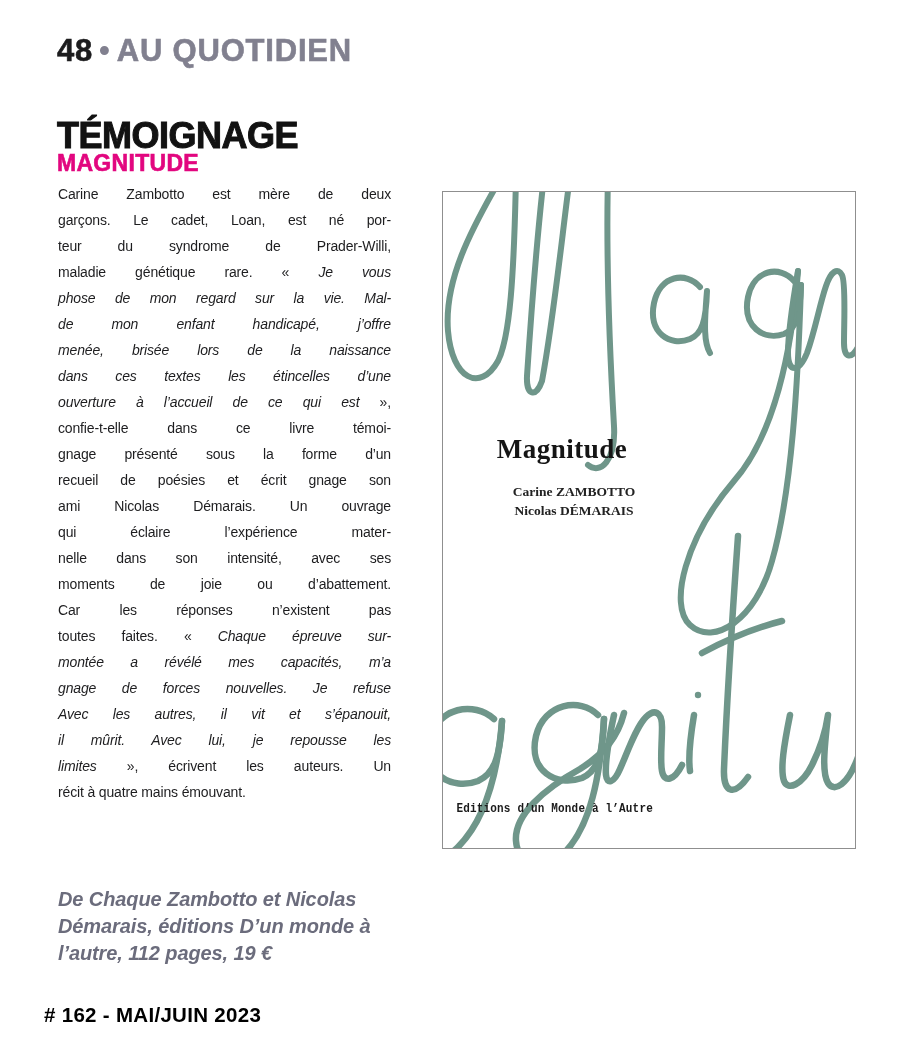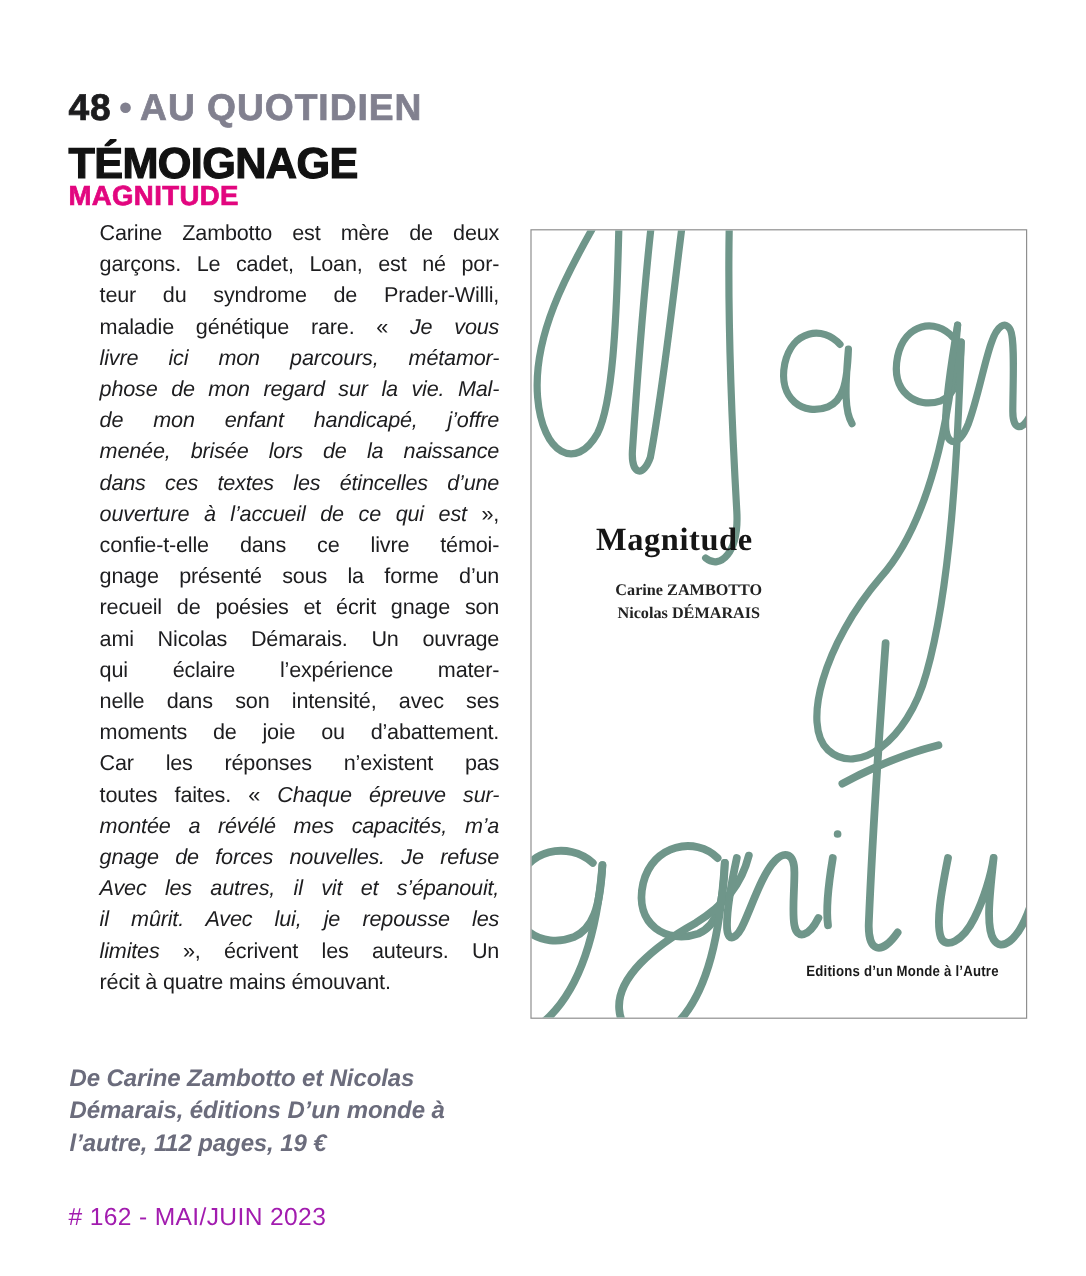--- a/index.html
+++ b/index.html
@@ -3,97 +3,96 @@
 <meta charset="utf-8">
 <style>
   html,body{margin:0;padding:0;background:#ffffff;}
   .canvas{
     position:relative;width:905px;height:1063px;background:#ffffff;
     font-family:"Liberation Sans",sans-serif;overflow:hidden;
   }
   
   .pagehead{
     position:absolute;left:57px;top:34px;
-    font-size:31px;font-weight:700;letter-spacing:.8px;line-height:34px;margin-top:39px;
+    font-size:31px;font-weight:700;letter-spacing:.8px;line-height:34px;
     -webkit-text-stroke:.6px currentColor;
   }
   .pagehead .pn{color:#1c1c1e;-webkit-text-stroke:.6px #1c1c1e;}
   .pagehead .sep{color:#81808f;margin:0 6px;-webkit-text-stroke:0;}
   .pagehead .sec{color:#81808f;-webkit-text-stroke:.6px #81808f;}
   
   .kicker{
     position:absolute;left:57px;top:118px;
     font-size:36px;font-weight:700;letter-spacing:-.5px;line-height:36px;
     color:#121212;-webkit-text-stroke:1px #121212;
   }
   .magtitle{
     position:absolute;left:57px;top:152px;
     font-size:23px;font-weight:700;letter-spacing:.3px;line-height:23px;
     color:#e2067f;-webkit-text-stroke:.6px #e2067f;
   }
   
   .bodycol{
     position:absolute;left:58px;top:181px;width:333px;
-    font-size:18px;line-height:26px;letter-spacing:-.15px;color:#1d1d1f;margin-left:25px;
+    font-size:14px;line-height:26px;letter-spacing:-.15px;color:#1d1d1f;
   }
   .bline{text-align:justify;text-align-last:justify;white-space:normal;}
   .bline.last{text-align-last:left;}
   .seg-roman{font-style:normal;}
   .seg-italic{font-style:italic;}
   
   .credit{
     position:absolute;left:58px;top:886px;width:350px;
     font-size:20px;line-height:27px;font-style:italic;font-weight:600;
     color:#6b6c7c;letter-spacing:-.1px;
   }
   
   .footer{
-    position:absolute;left:57px;top:1003px;
-    font-size:20.5px;font-weight:400;letter-spacing:.3px;color:#a21caf;
+    position:absolute;left:44px;top:1003px;
+    font-size:20.5px;font-weight:700;letter-spacing:.3px;color:#000000;
   }
   
   .cover{
     position:absolute;left:442px;top:191px;width:414px;height:658px;
     border:1px solid #8f8f8f;background:#ffffff;overflow:hidden;box-sizing:border-box;
   }
   .cover svg{position:absolute;left:-1px;top:-1px;overflow:visible;}
   .cover-title{
     position:absolute;left:0;top:242px;width:238px;text-align:center;
     font-family:"Liberation Serif",serif;font-size:27px;font-weight:600;
     letter-spacing:.5px;color:#151515;
   }
   .cover-authors{
     position:absolute;left:12px;top:290px;width:238px;text-align:center;
     font-family:"Liberation Serif",serif;font-size:13.5px;font-weight:700;
     line-height:19px;color:#222222;
   }
   .cover-publisher{
-    position:absolute;left:0;top:610px;width:400px;text-align:right;
-    font-size:12.5px;font-weight:700;color:#1a1a1a;letter-spacing:.2px;
+    position:absolute;left:0;top:610px;width:400px;text-align:left;
+    font-size:12.5px;font-weight:700;color:#1a1a1a;letter-spacing:.2px;font-family:Liberation Mono, monospace;
   }
   .cover-publisher .narrow{display:inline-block;transform:scaleX(.88);transform-origin:center;}
 </style>
 </head>
 <body>
 
 <div class="canvas">
 
   <div class="pagehead">
     <span class="pn">48</span><span class="sep">•</span><span class="sec">AU QUOTIDIEN</span>
   </div>
 
   <div class="kicker">TÉMOIGNAGE</div>
   <div class="magtitle">MAGNITUDE</div>
 
   <div class="bodycol">
       <div class="bline"><span class="seg-roman">Carine Zambotto est mère de deux</span></div>
       <div class="bline"><span class="seg-roman">garçons. Le cadet, Loan, est né por-</span></div>
       <div class="bline"><span class="seg-roman">teur du syndrome de Prader-Willi,</span></div>
       <div class="bline"><span class="seg-roman">maladie génétique rare. « </span><span class="seg-italic">Je vous</span></div>
-      <div class="bline"><span class="seg-italic">livre ici mon parcours, métamor-</span></div>
       <div class="bline"><span class="seg-italic">phose de mon regard sur la vie. Mal-</span></div>
       <div class="bline"><span class="seg-italic">de mon enfant handicapé, j’offre</span></div>
       <div class="bline"><span class="seg-italic">menée, brisée lors de la naissance</span></div>
       <div class="bline"><span class="seg-italic">dans ces textes les étincelles d’une</span></div>
       <div class="bline"><span class="seg-italic">ouverture à l’accueil de ce qui est</span><span class="seg-roman"> »,</span></div>
       <div class="bline"><span class="seg-roman">confie-t-elle dans ce livre témoi-</span></div>
       <div class="bline"><span class="seg-roman">gnage présenté sous la forme d’un</span></div>
       <div class="bline"><span class="seg-roman">recueil de poésies et écrit gnage son</span></div>
       <div class="bline"><span class="seg-roman">ami Nicolas Démarais. Un ouvrage</span></div>
       <div class="bline"><span class="seg-roman">qui éclaire l’expérience mater-</span></div>
@@ -103,21 +102,21 @@
       <div class="bline"><span class="seg-roman">toutes faites. « </span><span class="seg-italic">Chaque épreuve sur-</span></div>
       <div class="bline"><span class="seg-italic">montée a révélé mes capacités, m’a</span></div>
       <div class="bline"><span class="seg-italic">gnage de forces nouvelles. Je refuse</span></div>
       <div class="bline"><span class="seg-italic">Avec les autres, il vit et s’épanouit,</span></div>
       <div class="bline"><span class="seg-italic">il mûrit. Avec lui, je repousse les</span></div>
       <div class="bline"><span class="seg-italic">limites</span><span class="seg-roman"> », écrivent les auteurs. Un</span></div>
       <div class="bline last"><span class="seg-roman">récit à quatre mains émouvant.</span></div>
     </div>
 
   <div class="credit">
-    <div>De Carine Zambotto et Nicolas</div>
+    <div>De Chaque Zambotto et Nicolas</div>
     <div>Démarais, éditions D’un monde à</div>
     <div>l’autre, 112 pages, 19 €</div>
   </div>
 
   <div class="footer"># 162 - MAI/JUIN 2023</div>
 
   <div class="cover">
     <svg width="414" height="658" viewBox="0 0 414 658">
 
       <g fill="none" stroke-width="6" stroke-linecap="round" stroke="#6f968a">

